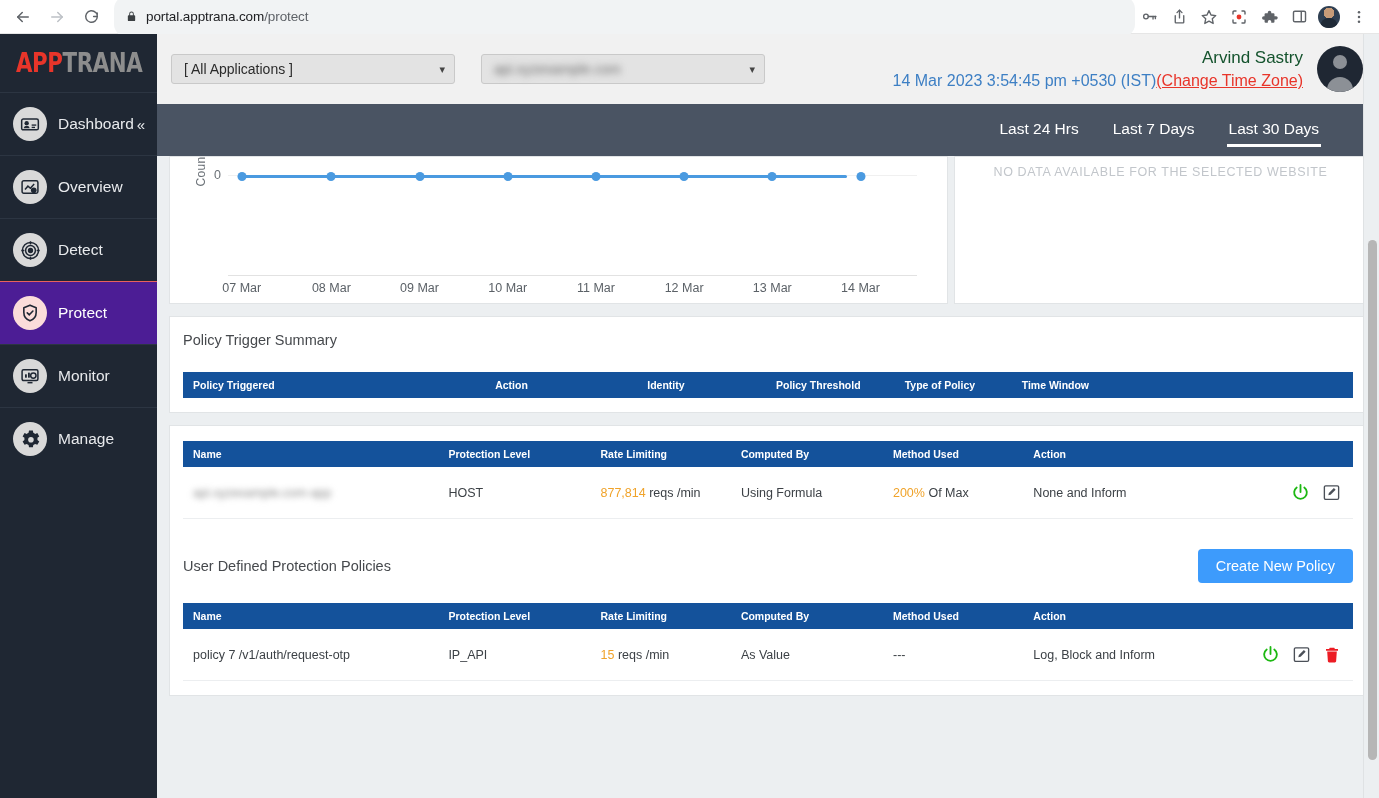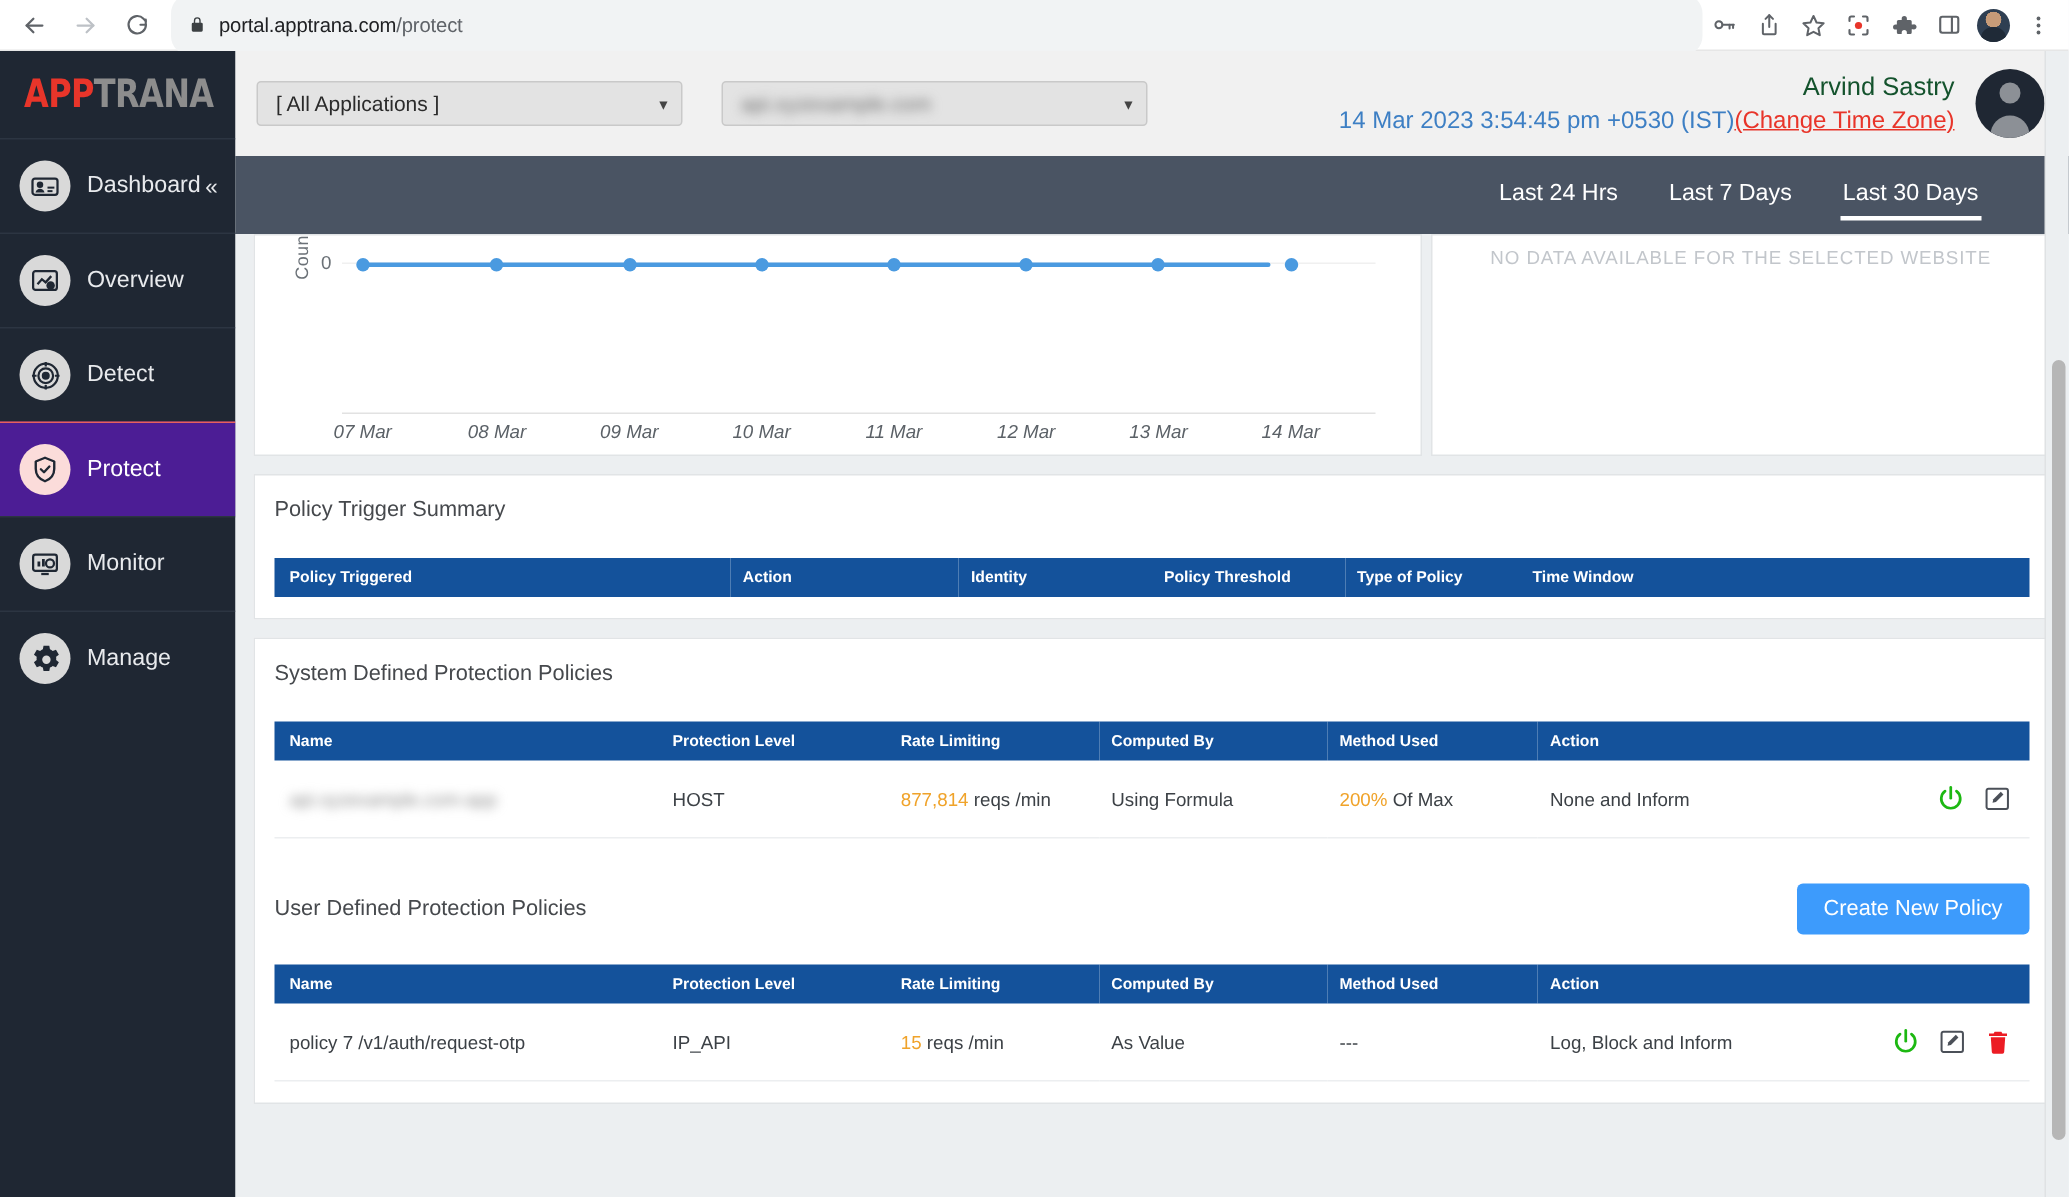--- a/index.html
+++ b/index.html
@@ -242,21 +242,20 @@
     height: 1px; background: #e2e2e2;
   }
   .x-ticks {
     position: absolute; left: 58px; right: 30px; top: 124px;
     height: 20px;
   }
   .x-tick {
     position: absolute; transform: translateX(-50%);
     font-size: 12.5px; color: #5b6167;
     white-space: nowrap;
-    font-style: italic;
   }
 
   
   .section {
     margin-top: 12px;
     padding: 15px 13px 14px 13px;
   }
   .section-title {
     font-size: 14.5px; color: #46494d;
     margin-bottom: 24px;
@@ -562,21 +561,20 @@
               <th style="width:10%">Type of Policy</th>
               <th style="width:29%">Time Window</th>
             </tr>
           </thead>
           <tbody></tbody>
         </table>
       </div>
 
       <div class="card section">
 
-        <div class="section-title">System Defined Protection Policies</div>
         <table class="grid">
           <thead>
             <tr>
               <th style="width:22%; padding-left:10px;">Name</th>
               <th style="width:13%">Protection Level</th>
               <th style="width:12%">Rate Limiting</th>
               <th style="width:13%">Computed By</th>
               <th style="width:12%">Method Used</th>
               <th style="width:17%">Action</th>
               <th style="width:11%"></th>

